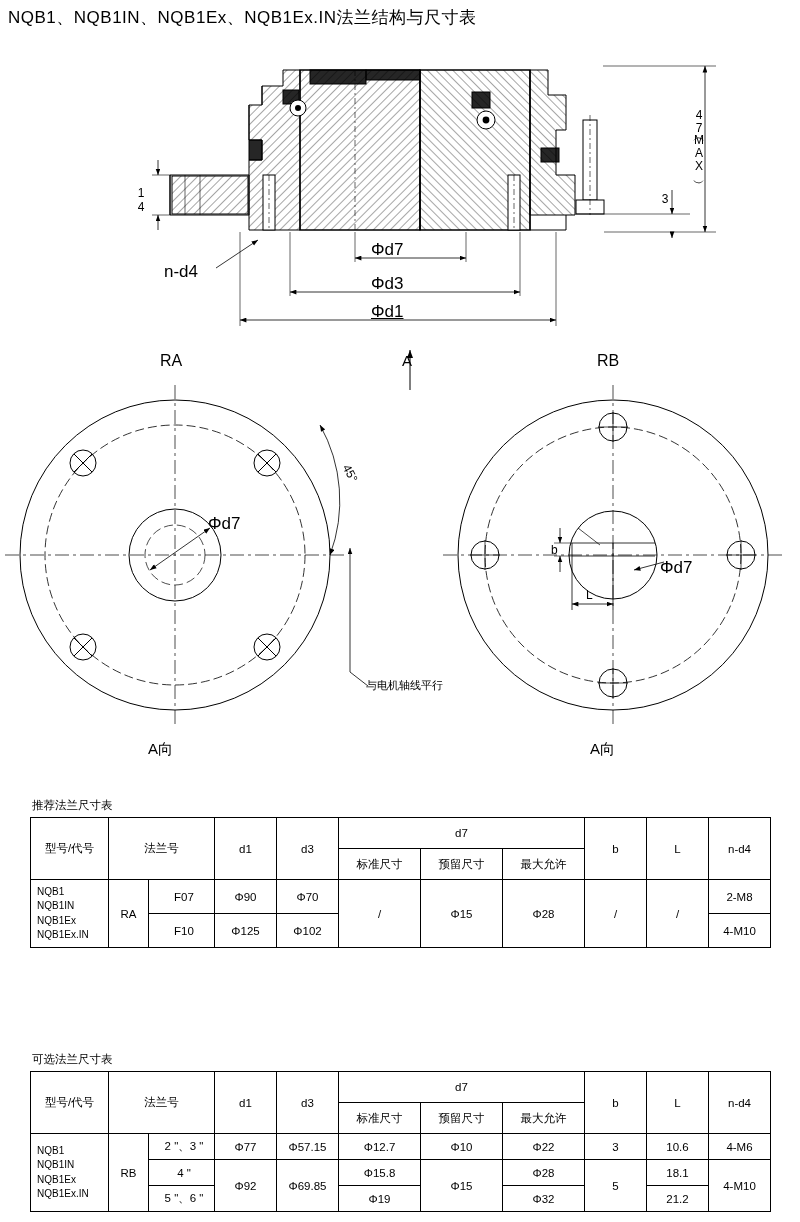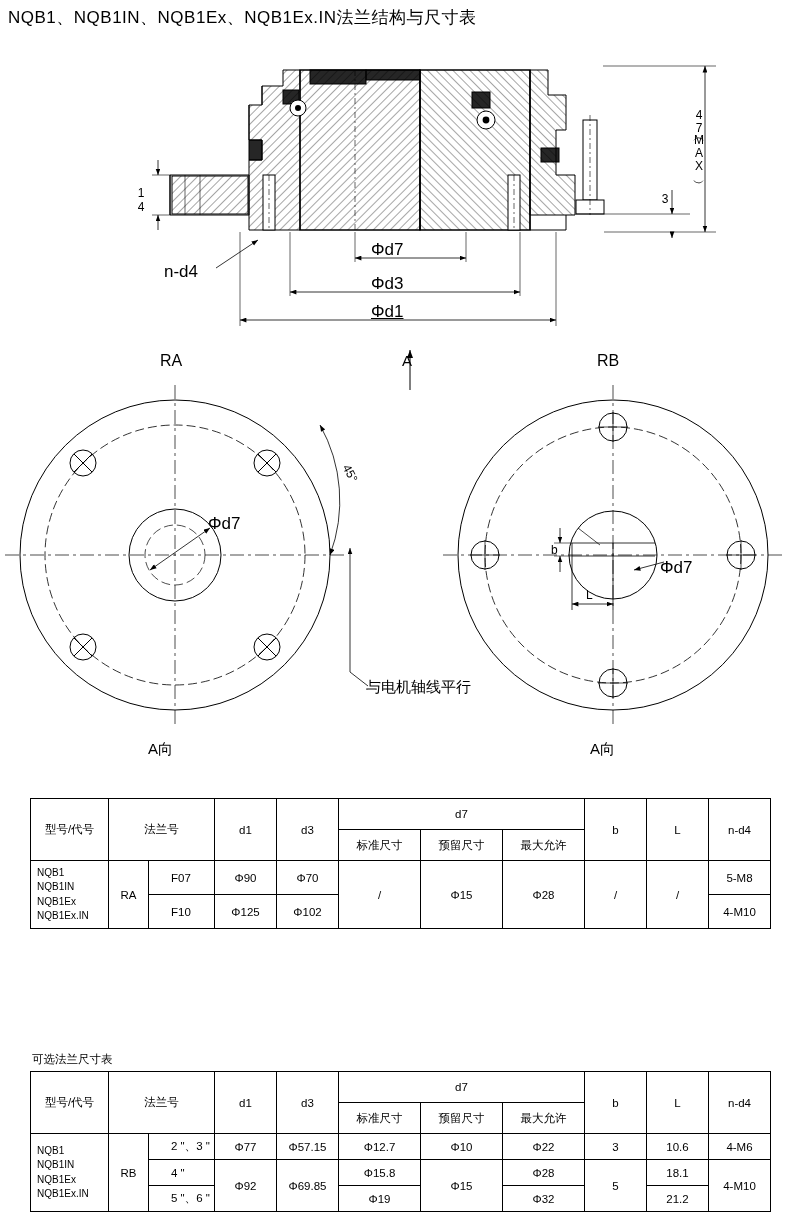--- a/index.html
+++ b/index.html
@@ -16,21 +16,21 @@
   .lbl{position:absolute;font-size:17px;white-space:nowrap;}
   .lbl.sm{font-size:12px;}
   
   .tbl-caption{font-size:11.5px;margin:0 0 4px 2px;}
   .tblwrap{position:absolute;left:30px;width:740px;}
   table{border-collapse:collapse;width:740px;table-layout:fixed;}
   td,th{
     border:1px solid #000;font-size:11.5px;font-weight:normal;
     text-align:center;vertical-align:middle;padding:2px 1px;
   }
-  td.left{text-align:left;padding-left:22px;}
+  td.left{text-align:center;padding-left:6px;}
   .model-cell{font-size:10px;line-height:1.45;text-align:left;padding-left:6px;}
   .h-row td{height:26px;}
 </style>
 </head>
 <body>
 
 <div class="title">NQB1、NQB1IN、NQB1Ex、NQB1Ex.IN法兰结构与尺寸表</div>
 
 <div class="stage">
 
@@ -213,26 +213,27 @@
 <div class="lbl" style="left:371px;top:302px;text-decoration:underline;">Φd1</div>
 <div class="lbl" style="left:402px;top:352px;font-size:15px;">A</div>
 
 <div class="lbl" style="left:160px;top:352px;font-size:16px;">RA</div>
 <div class="lbl" style="left:597px;top:352px;font-size:16px;">RB</div>
 <div class="lbl" style="left:148px;top:740px;font-size:15px;">A向</div>
 <div class="lbl" style="left:590px;top:740px;font-size:15px;">A向</div>
 <div class="lbl" style="left:208px;top:514px;">Φd7</div>
 <div class="lbl" style="left:660px;top:558px;">Φd7</div>
 <div class="lbl" style="left:352px;top:462px;transform:rotate(62deg);transform-origin:left top;font-size:12px;">45°</div>
-<div class="lbl" style="left:366px;top:678px;font-size:15px;">与电机轴线平行</div>
+<div class="lbl" style="left:366px;top:678px;font-size:11px;">与电机轴线平行</div>
 <div class="lbl sm" style="left:551px;top:543px;">b</div>
 <div class="lbl sm" style="left:586px;top:588px;">L</div>
 </div>
 
 <div class="tblwrap" style="top:798px;">
+  <div class="tbl-caption">推荐法兰尺寸表</div>
   <table>
     <colgroup>
       <col style="width:78px">
         <col style="width:40px">
         <col style="width:66px">
       <col style="width:62px">
         <col style="width:62px">
       <col style="width:82px">
         <col style="width:82px">
         <col style="width:82px">
@@ -265,21 +266,21 @@
       </td>
       <td rowspan="2">RA</td>
       <td class="left">F07</td>
       <td>Φ90</td>
       <td>Φ70</td>
       <td rowspan="2">/</td>
       <td rowspan="2">Φ15</td>
       <td rowspan="2">Φ28</td>
       <td rowspan="2">/</td>
       <td rowspan="2">/</td>
-      <td>5-M8</td>
+      <td>2-M8</td>
     </tr>
     <tr style="height:34px;">
       <td class="left">F10</td>
       <td>Φ125</td>
       <td>Φ102</td>
       <td>4-M10</td>
     </tr>
   </tbody>
     </table>
 </div>

